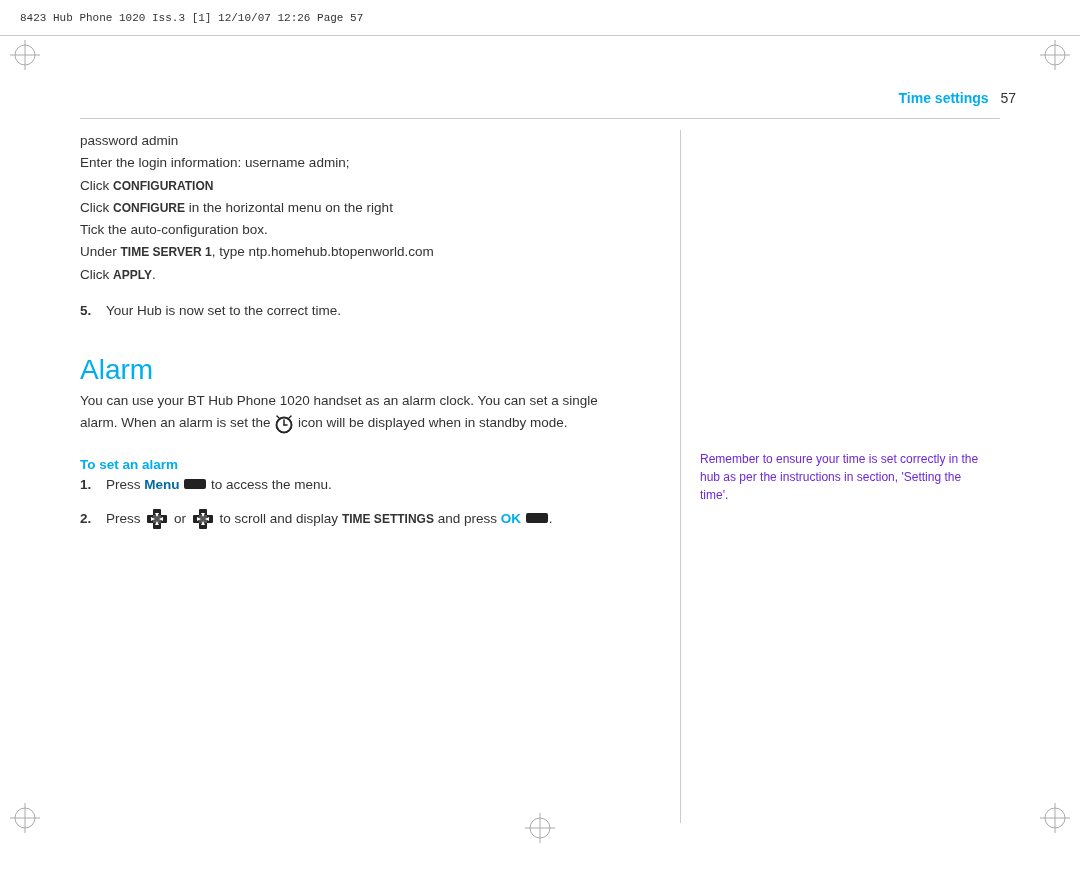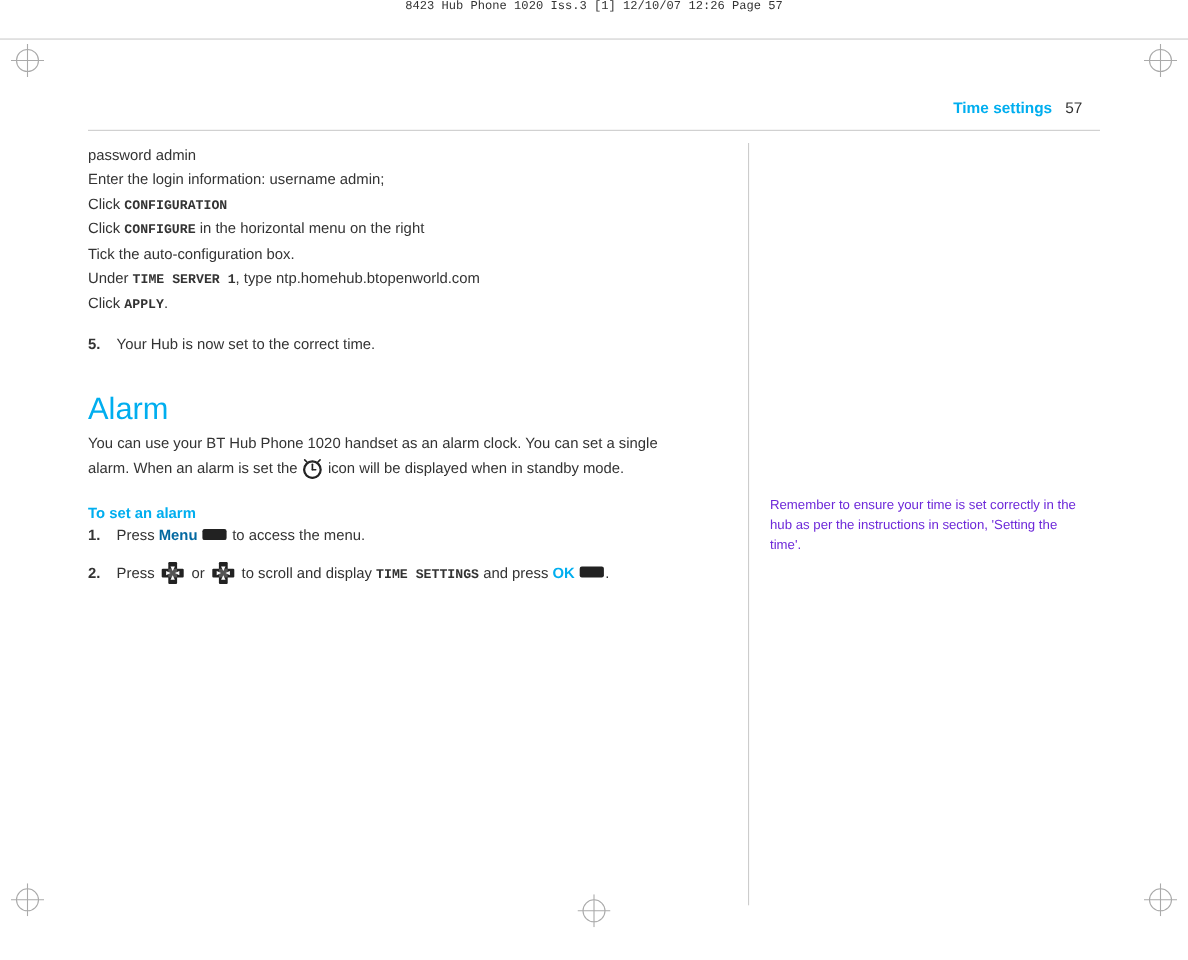--- a/index.html
+++ b/index.html
@@ -23,21 +23,20 @@
       right: 0;
       height: 36px;
       border-bottom: 1px solid #ccc;
       display: flex;
       align-items: center;
       justify-content: space-between;
       padding: 0 20px;
       font-size: 11px;
       font-family: 'Courier New', monospace;
       color: #333;
-      flex-direction: column;
     }
 
     
     .reg-mark {
       position: absolute;
       width: 30px;
       height: 30px;
     }
 
     .reg-mark-tl { top: 40px; left: 10px; }
@@ -48,21 +47,21 @@
 
     .reg-mark svg {
       width: 30px;
       height: 30px;
     }
 
     
     .page-header {
       position: absolute;
       top: 90px;
-      right: 96px;
+      right: 64px;
       text-align: right;
     }
 
     .section-title {
       color: #00aeef;
       font-size: 14px;
       font-weight: bold;
     }
 
     .page-number {
@@ -113,21 +112,21 @@
 
     
     .intro-text {
       font-size: 13.5px;
       color: #333;
       line-height: 1.65;
       margin-bottom: 10px;
     }
 
     .mono-text {
-      font-family: Liberation Mono, monospace;
+      font-family: Liberation Sans, sans-serif;
       font-weight: bold;
       font-size: 12px;
     }
 
     .step-5 {
       margin-top: 14px;
       font-size: 13.5px;
       color: #333;
       line-height: 1.65;
       display: flex;

